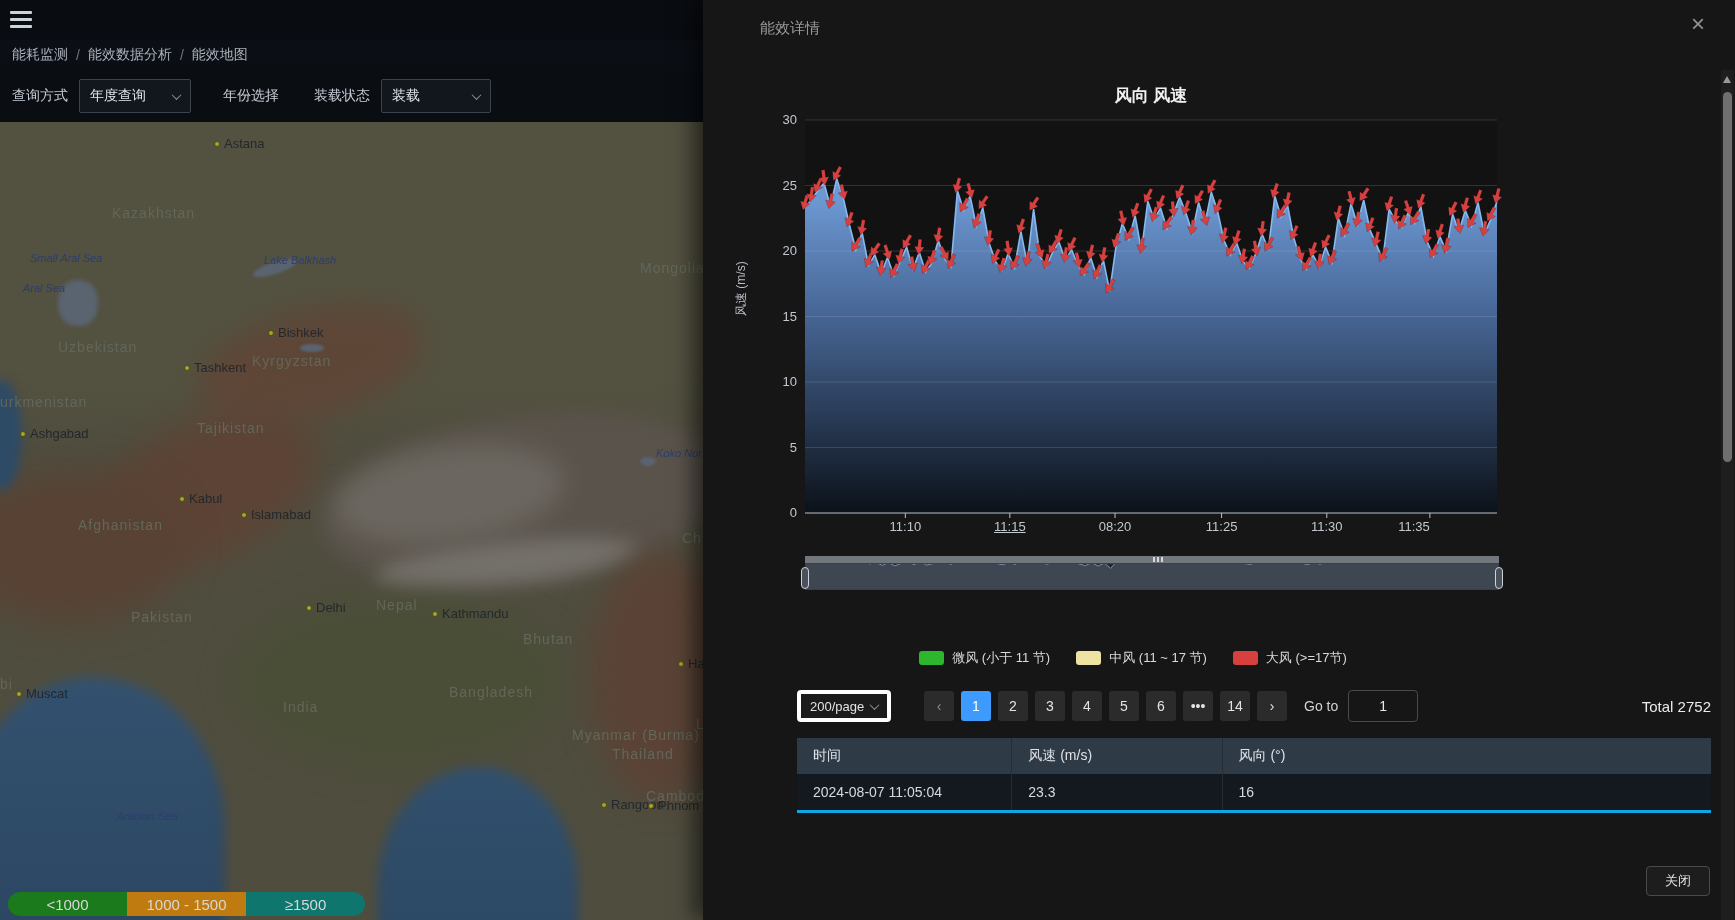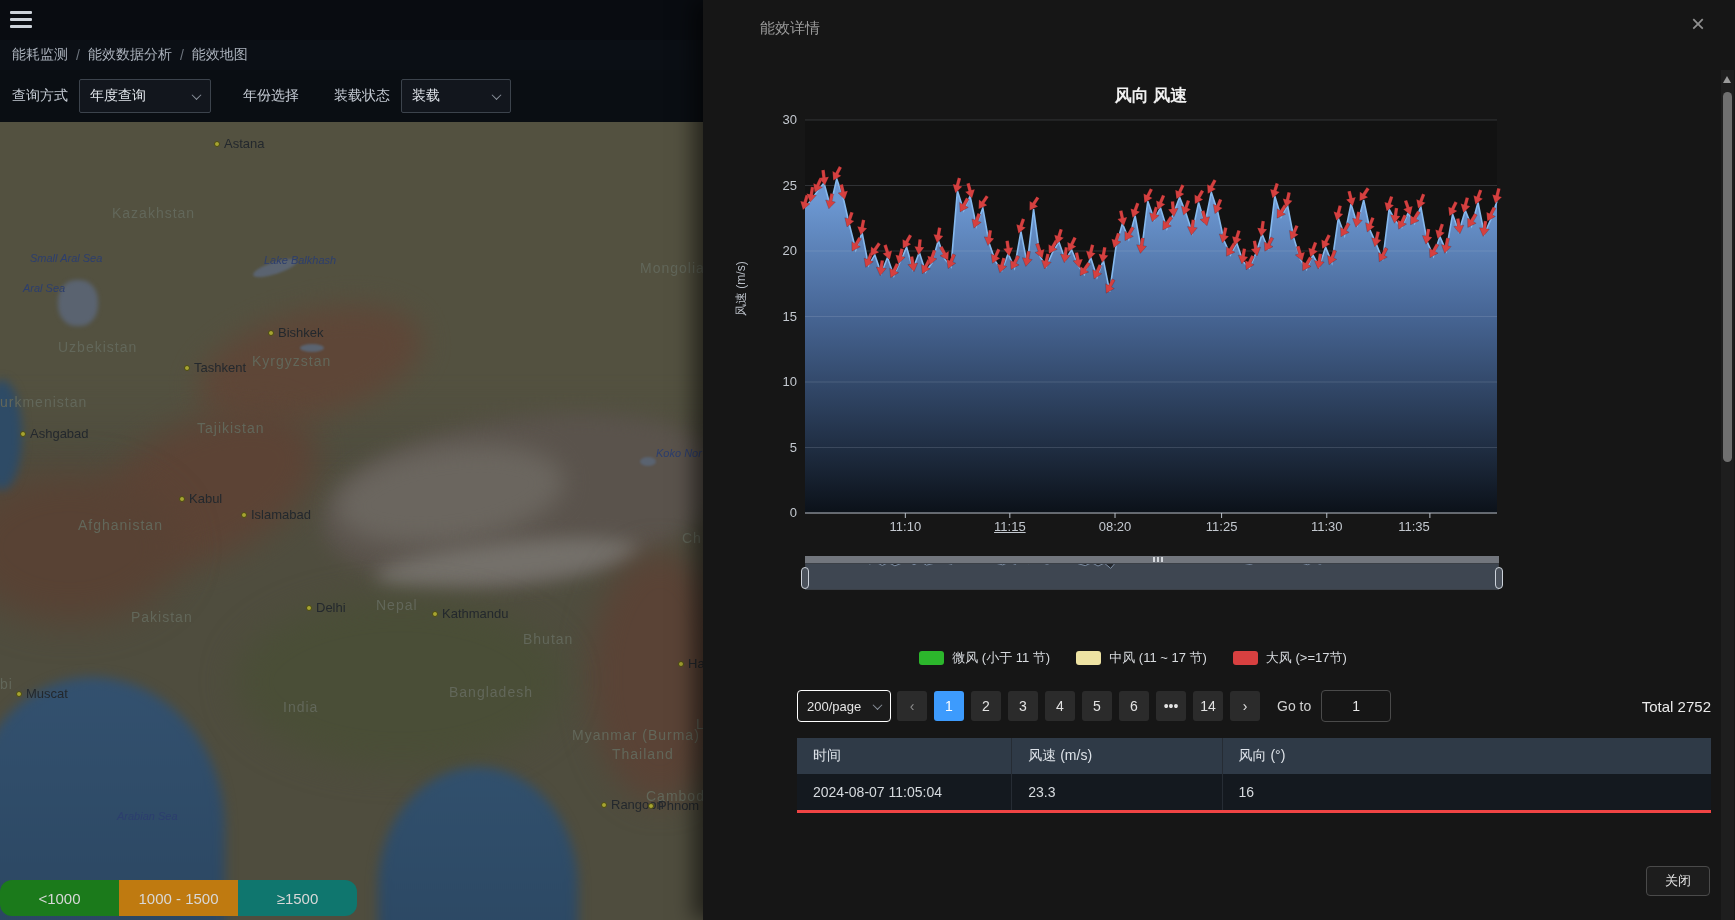--- a/index.html
+++ b/index.html
@@ -25,21 +25,21 @@
              display:flex; align-items:center; padding:0 10px; color:#e2e6ec; gap:8px; cursor:text; }
 
   
   .map { position:absolute; left:0; top:122px; width:100%; height:798px; background:#4f4d3e; overflow:hidden; }
   .blob { position:absolute; border-radius:50%; }
   .map-label { position:absolute; white-space:nowrap; }
   .country { color:#62675a; font-size:14px; letter-spacing:1px; }
   .water { color:#2c3e6e; font-size:11px; font-style:italic; }
   .city { color:#23282d; font-size:13px; display:flex; align-items:center; gap:4px; }
   .citydot { width:6px; height:6px; border-radius:50%; background:#a7a431; border:1px solid #4b4a12; }
-  .maplegend { position:absolute; left:0; bottom:4px; height:36px; display:flex; border-radius:12px; overflow:hidden; }
+  .maplegend { position:absolute; left:8px; bottom:4px; height:24px; display:flex; border-radius:12px; overflow:hidden; }
   .maplegend div { width:119px; display:flex; align-items:center; justify-content:center;
                    font-size:15px; color:#d8d8d8; }
 
   
   .drawer { position:absolute; left:703px; top:0; width:1032px; height:920px; background:#161616;
             box-shadow:-10px 0 20px rgba(0,0,0,.55); }
   .drawer-title { position:absolute; left:57px; top:19px; font-size:15px; color:#9b9b9b; }
   .closeX { position:absolute; right:30px; top:12px; font-size:24px; color:#8f8f8f; cursor:pointer; line-height:24px; }
 
   .chart-block { position:absolute; left:60px; top:78px; width:740px; height:600px; }
@@ -58,36 +58,36 @@
   .dz-grip { position:absolute; left:50%; top:1px; width:12px; height:5px; display:flex; gap:2px; justify-content:center; }
   .dz-grip i { width:2px; height:5px; background:#d4d7dc; }
   .dz-body { position:absolute; left:0; top:7px; width:100%; height:27px; background:#23272d; border:1px solid #3b4047; }
   .dz-h { position:absolute; top:11px; width:8px; height:22px; background:#4a515b; border:1px solid #ccd2da; border-radius:4px; }
 
   .chart-legend { position:absolute; left:0; top:571px; width:740px; display:flex; justify-content:center; gap:26px; }
   .leg-item { display:flex; align-items:center; gap:8px; font-size:13px; color:#d8dbdf; cursor:pointer; }
   .leg-sw { width:25px; height:14px; border-radius:3px; }
 
   .pager { position:absolute; left:94px; right:24px; top:690px; height:32px; display:flex; align-items:center; }
-  .psize { width:94px; height:32px; border:1px solid #ffffff; border-radius:4px; background:#1b1b1b;
+  .psize { width:94px; height:32px; border:4px solid #ffffff; border-radius:4px; background:#1b1b1b;
            display:flex; align-items:center; justify-content:space-between; padding:0 9px;
-           color:#e3e3e3; font-size:13px; cursor:pointer; margin-right:6px; }
+           color:#e3e3e3; font-size:13px; cursor:pointer; margin-right:33px; }
   .pbtn { min-width:30px; height:30px; margin-right:7px; background:#2b2b2b; border-radius:3px; border:none;
           color:#e3e3e3; font-size:14px; display:flex; align-items:center; justify-content:center; cursor:pointer; }
   .pbtn.nav { color:#8d8d8d; }
   .goto { font-size:14px; color:#d2d2d2; margin:0 10px 0 10px; }
   .ginput { width:70px; height:32px; background:transparent; border:1px solid #4a4a4a; border-radius:4px;
             color:#e8e8e8; text-align:center; font-size:14px; }
   .total { margin-left:auto; font-size:15px; color:#eaeaea; }
 
   table.dtable { position:absolute; left:94px; right:24px; top:738px; width:914px; border-collapse:collapse; font-size:14px; }
   .dtable th { background:#2f3a47; color:#dde2e8; text-align:left; font-weight:normal;
                padding:9px 16px; height:35px; }
   .dtable th + th, .dtable td + td { border-left:1px solid #262c34; }
-  .dtable td { color:#d6dade; padding:10px 16px; height:37px; border-bottom:3px solid #ef4444; }
+  .dtable td { color:#d6dade; padding:10px 16px; height:37px; border-bottom:3px solid #0ea5e9; }
   .dtable tbody tr:nth-child(odd)  td { background:#14191f; }
   .dtable tbody tr:nth-child(even) td { background:#1b212a; }
 
   .closebtn { position:absolute; right:25px; top:866px; width:64px; height:30px; background:#1d1d1d;
               border:1px solid #4a4a4a; border-radius:4px; color:#e5e5e5; font-size:13px; cursor:pointer; }
 
   .sbar { position:absolute; right:1px; top:70px; bottom:0; width:13px; background:#1e1e1e; }
   .sbar .up { position:absolute; left:2px; top:6px; width:0; height:0;
               border-left:4.5px solid transparent; border-right:4.5px solid transparent; border-bottom:7px solid #9a9a9a; }
   .sbar .thumb { position:absolute; left:2px; top:22px; width:9px; height:370px; background:#6f6f6f; border-radius:5px; cursor:grab; }
@@ -107,21 +107,21 @@
   <div class="crumbbar">
     <span>能耗监测</span>
     <span class="sep">/</span>
     <span>能效数据分析</span>
     <span class="sep">/</span>
     <span>能效地图</span>
   </div>
 
   <div class="filterbar">
     <span class="fl">查询方式</span>
-    <div class="selbox" style="width:132px">
+    <div class="selbox" style="width:112px">
       <span>年度查询</span>
       <i class="chev"></i>
     </div>
     <span class="fl" style="margin-left:32px">年份选择</span>
     <span class="fl" style="margin-left:35px">装载状态</span>
     <div class="selbox" style="width:110px">
       <span>装载</span>
       <i class="chev"></i>
     </div>
   </div>

